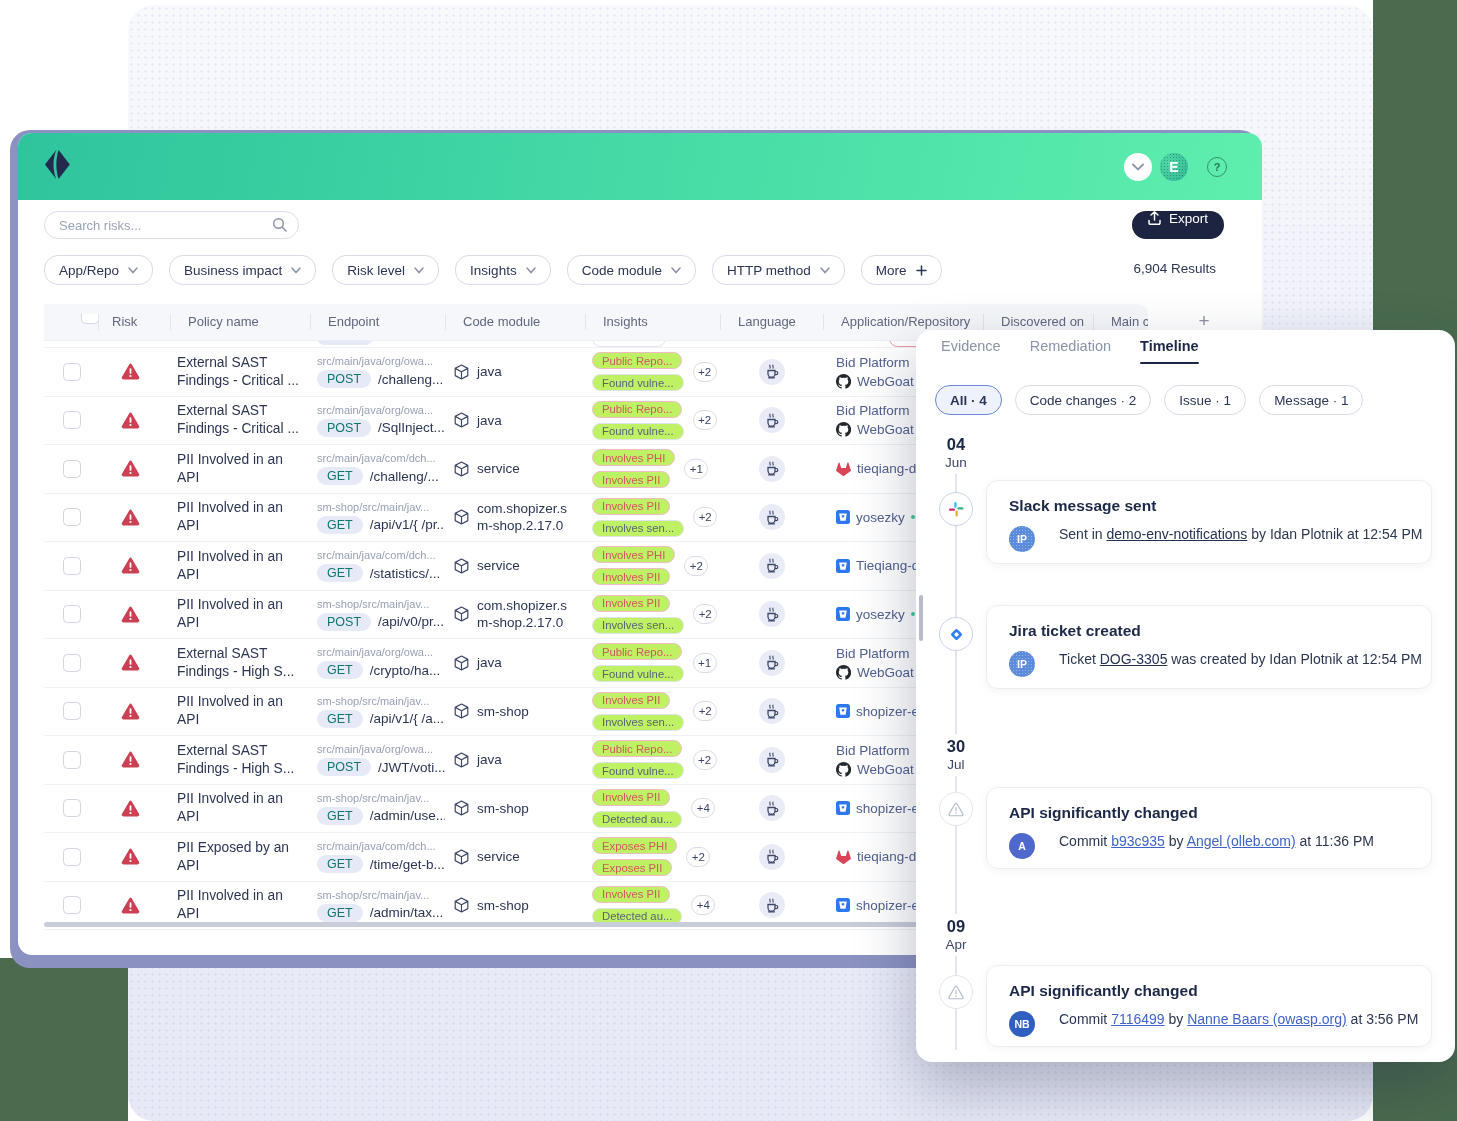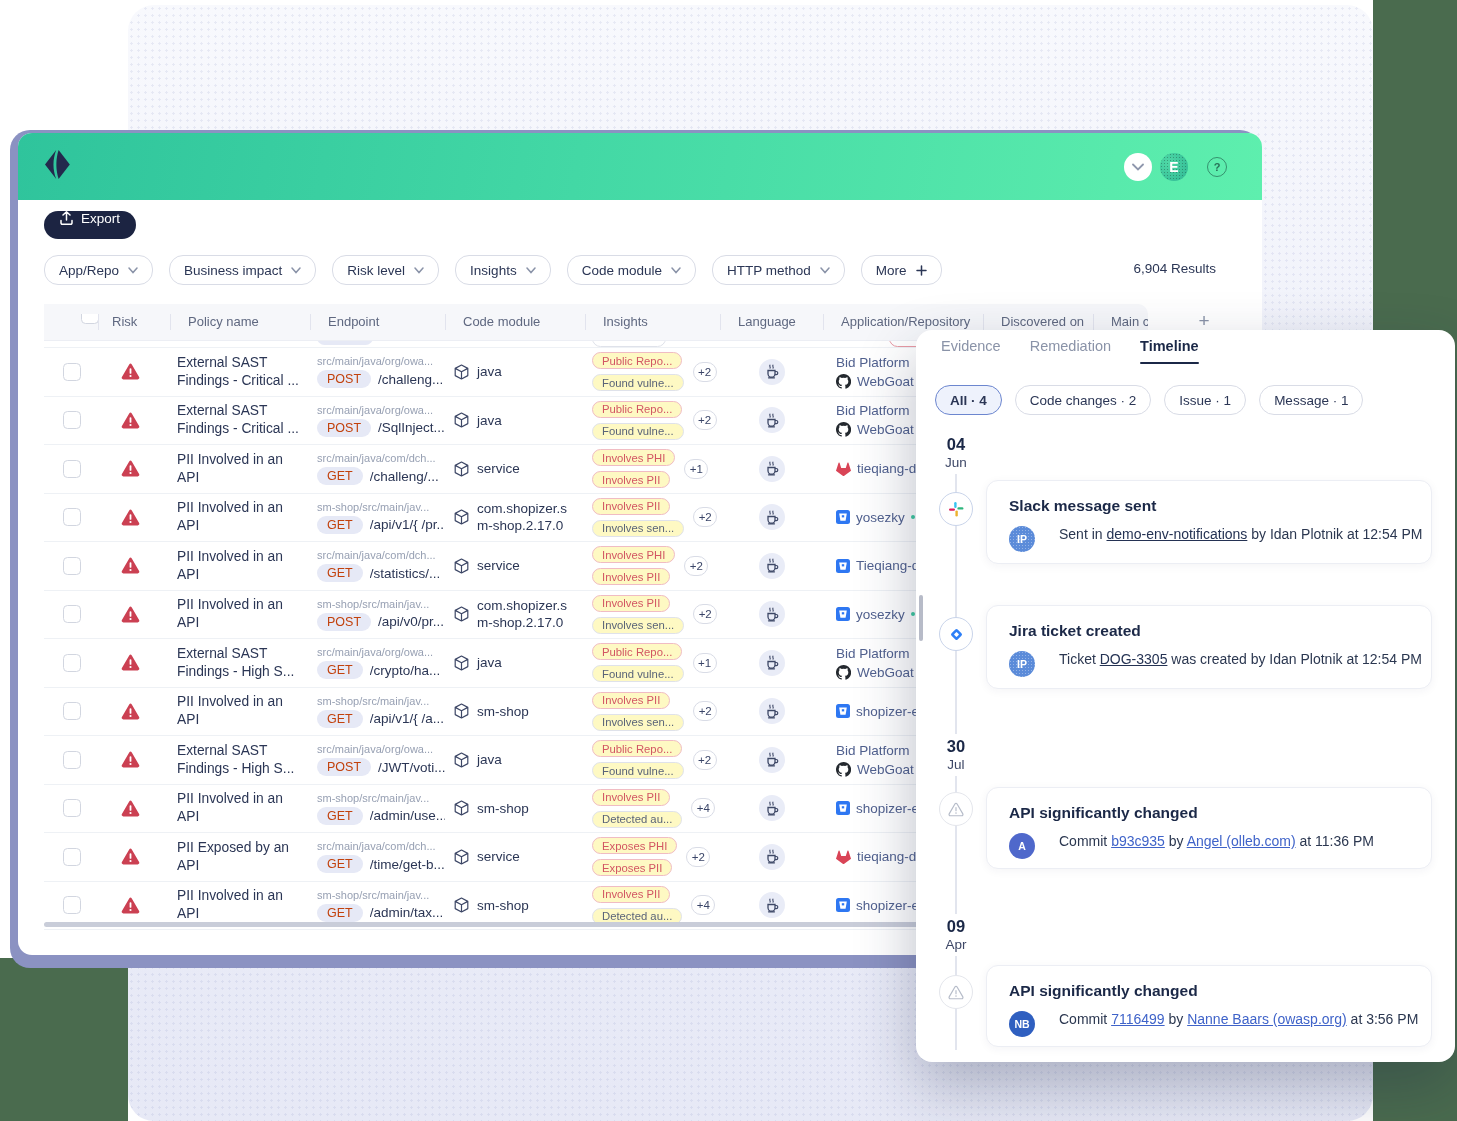--- a/index.html
+++ b/index.html
@@ -54,27 +54,27 @@
   .sliver{position:relative;height:6px;overflow:hidden;border-bottom:1px solid #eef1f5}
   .frag{position:absolute;top:-11px;height:15px;border-radius:9px}
   .tr{display:grid;grid-template-columns:54px 72px 140px 135px 140px 135px 103px 420px;
       height:47.5px;align-items:center;border-bottom:1px solid #eef1f5}
   .tr .cb{margin-left:19px;margin-top:0}
   .c-risk{display:flex;justify-content:center;padding-right:8px}
   .c-policy{font-size:13.8px;line-height:18px;padding-left:7px;white-space:nowrap;overflow:hidden}
   .c-ep{padding-left:7px}
   .ep-path{font-size:11px;color:#97a0b3;white-space:nowrap;overflow:hidden;width:122px}
   .ep-line{display:flex;align-items:center;gap:7px;margin-top:3px}
-  .method{background:#e6e9f6;color:#c2410c;font-size:12.5px;font-weight:500;border-radius:11px;padding:2px 10px}
+  .method{background:#e6e9f6;color:#0f766e;font-size:12.5px;font-weight:500;border-radius:11px;padding:2px 10px}
   .ep-txt{font-size:13.5px;white-space:nowrap;overflow:hidden;max-width:78px}
   .c-mod{display:flex;align-items:center;gap:8px;padding-left:9px}
   .mod-txt{font-size:13.5px;line-height:17px;white-space:nowrap}
   .c-ins{display:flex;align-items:center;gap:9px;padding-left:7px}
   .pills{display:flex;flex-direction:column;gap:5px;align-items:flex-start}
-  .pill{font-size:11.3px;border-radius:10px;padding:1.5px 9px;white-space:nowrap;background:#fef9c3}
+  .pill{font-size:11.3px;border-radius:10px;padding:1.5px 9px;white-space:nowrap;background:#bef264}
   .pill.red{color:#d25663;border:1px solid #f0bcc3}
   .pill.gray{color:#5a6478;border:1px solid #dfe2ea}
   .plusn{min-width:14px;height:18px;border:1px solid #d9dce6;border-radius:11px;background:#fff;
          font-size:11.5px;color:#3a4568;display:flex;align-items:center;justify-content:center;padding:0 4px}
   .c-lang{display:flex;justify-content:center}
   .lang-circle{width:26px;height:26px;border-radius:50%;background:#e9ecf7;display:flex;align-items:center;justify-content:center}
   .c-app{padding-left:13px;font-size:13.5px;color:#51618f}
   .app-line{display:flex;align-items:center;gap:6px;line-height:19px;white-space:nowrap}
   .badge-h{border:1px solid #e89aa4;color:#d25663;border-radius:9px;font-size:11px;padding:0 5px;height:16px;
            line-height:16px;background:#fff}
@@ -133,20 +133,27 @@
         <svg width="12" height="8" viewBox="0 0 12 8">
           <polyline points="1,1.5 6,6.5 11,1.5" fill="none" stroke="#8f97ad" stroke-width="1.8" stroke-linecap="round"></polyline>
         </svg>
       </div>
       <div class="avatar">E</div>
       <div class="help">?</div>
     </div>
   </div>
 
   <div class="row-search">
+    <div class="search-wrap">
+      <input type="text" placeholder="Search risks..." style="">
+      <svg class="search-ic" width="16" height="16" viewBox="0 0 16 16">
+        <circle cx="6.5" cy="6.5" r="4.8" fill="none" stroke="#8a93a8" stroke-width="1.5"></circle>
+        <line x1="10.3" y1="10.3" x2="14" y2="14" stroke="#8a93a8" stroke-width="1.5" stroke-linecap="round"></line>
+      </svg>
+    </div>
     <button class="export">
       <svg width="13" height="14" viewBox="0 0 13 14">
         <path d="M6.5 9 V1 M3 4 L6.5 .8 L10 4" fill="none" stroke="#fff" stroke-width="1.5" stroke-linecap="round" stroke-linejoin="round"></path>
         <path d="M1 9.5 v2.5 a1.2 1.2 0 0 0 1.2 1.2 h8.6 a1.2 1.2 0 0 0 1.2-1.2 V9.5" fill="none" stroke="#fff" stroke-width="1.5" stroke-linecap="round"></path>
       </svg>
       <span>Export</span>
     </button>
   </div>
 
   <div class="row-chips" id="filters">

